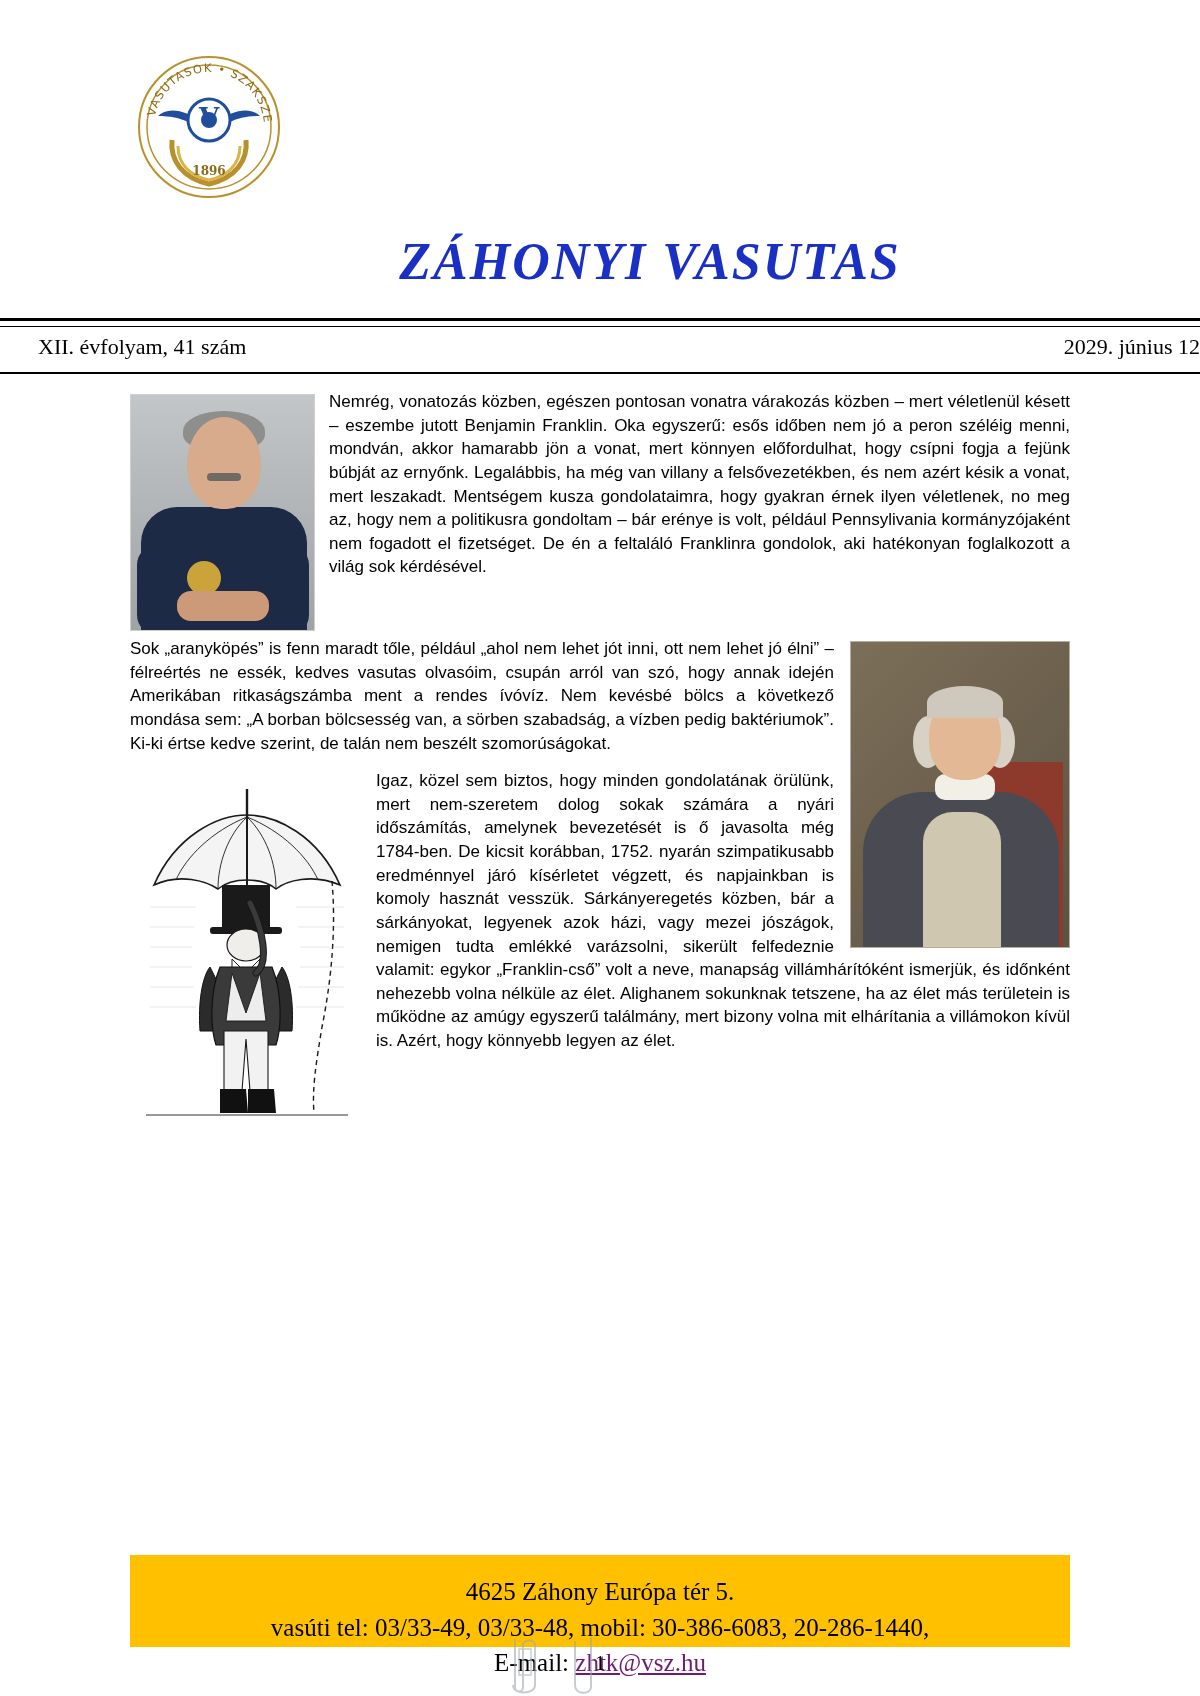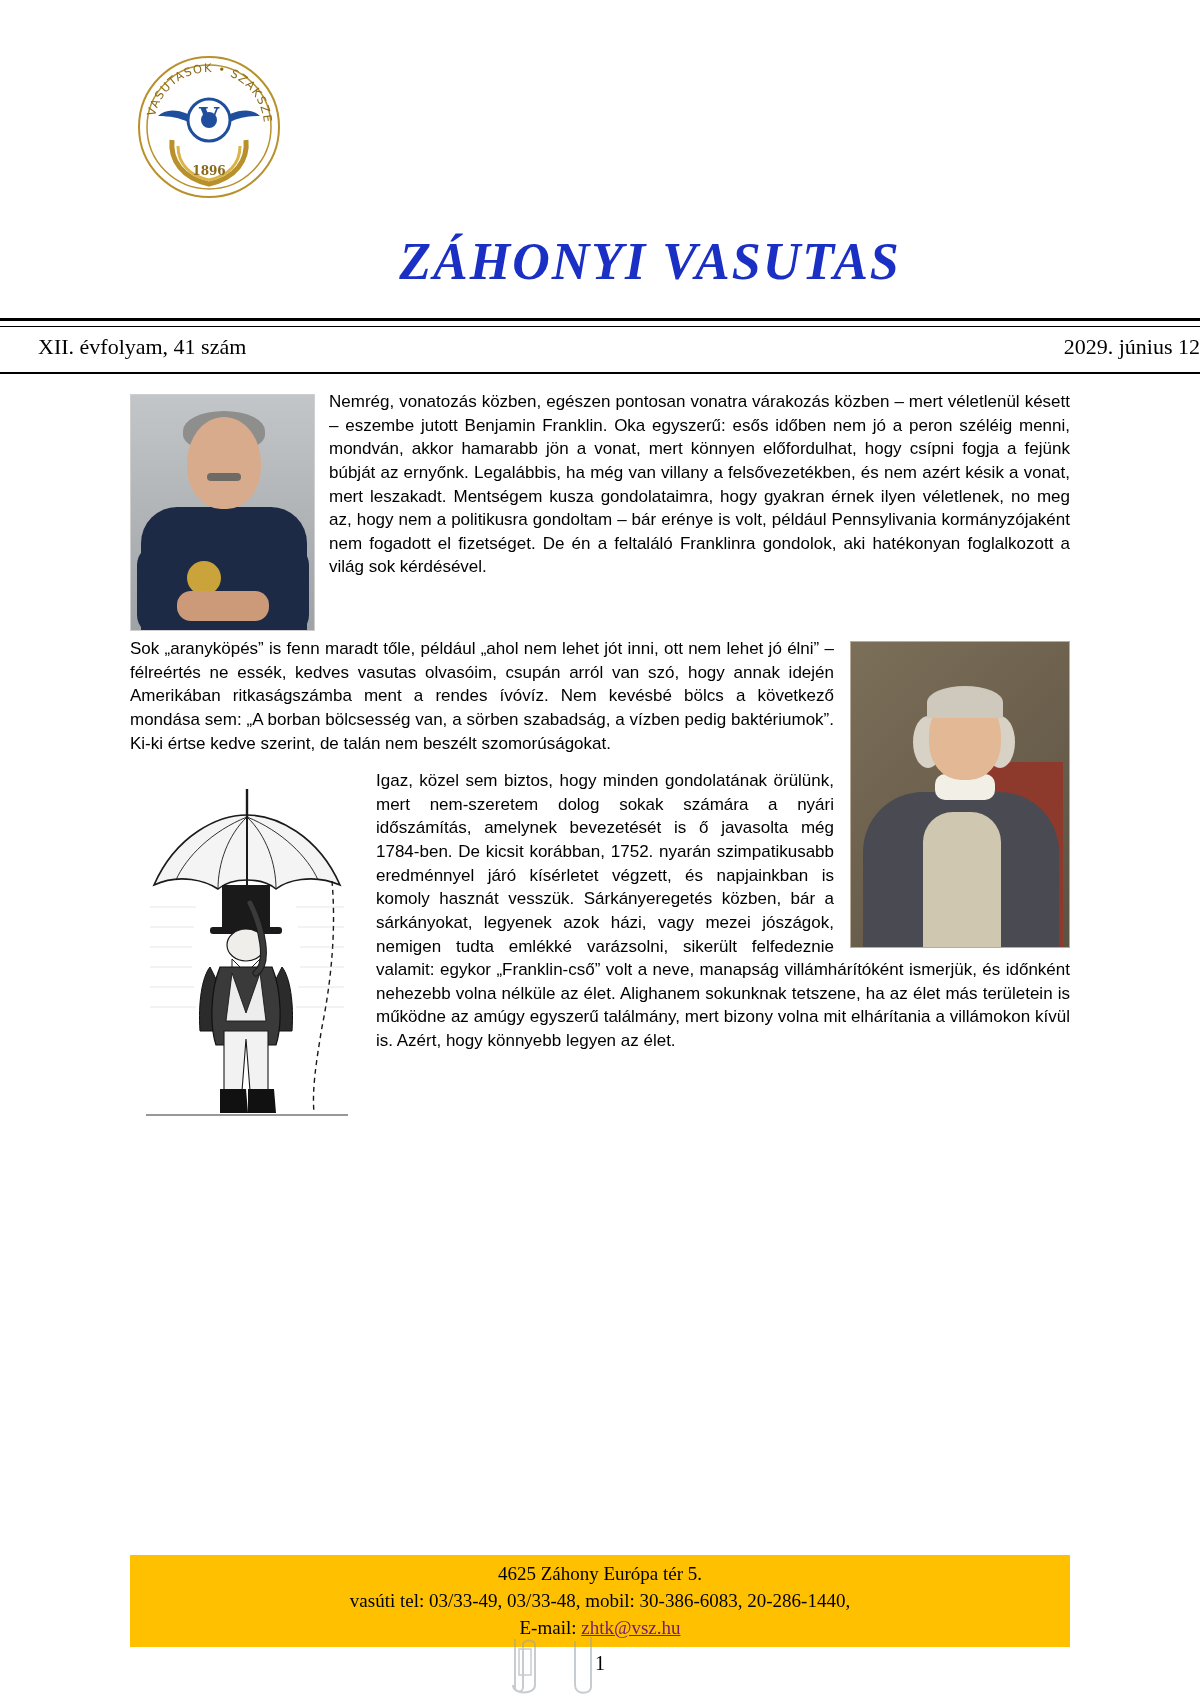--- a/index.html
+++ b/index.html
@@ -197,23 +197,23 @@
   
   .footer-band {
     position: absolute;
     left: 130px;
     right: 130px;
     top: 1555px;
     height: 92px;
     background: #ffc000;
     text-align: center;
     font-family: "Liberation Serif", serif;
-    font-size: 19px;
+    font-size: 25px;
     line-height: 1.42;
-    padding-top: 6px;
+    padding-top: 19px;
     box-sizing: border-box;
   }
   .footer-band a, .mail-link {
     color: #701a75;
     text-decoration: underline;
   }
   .page-number {
     position: absolute;
     left: 0; right: 0;
     top: 1652px;

